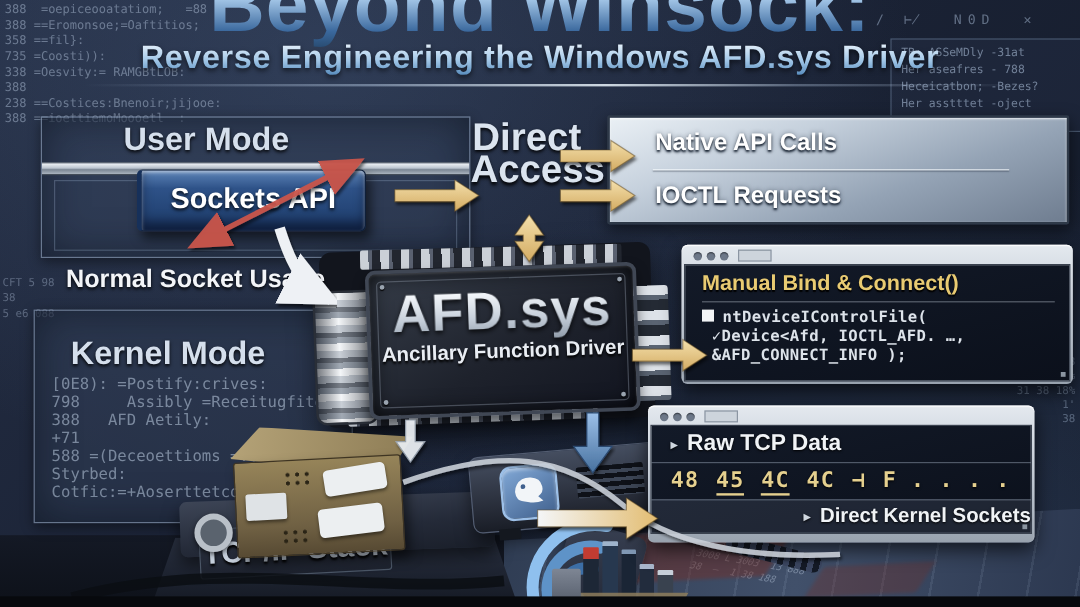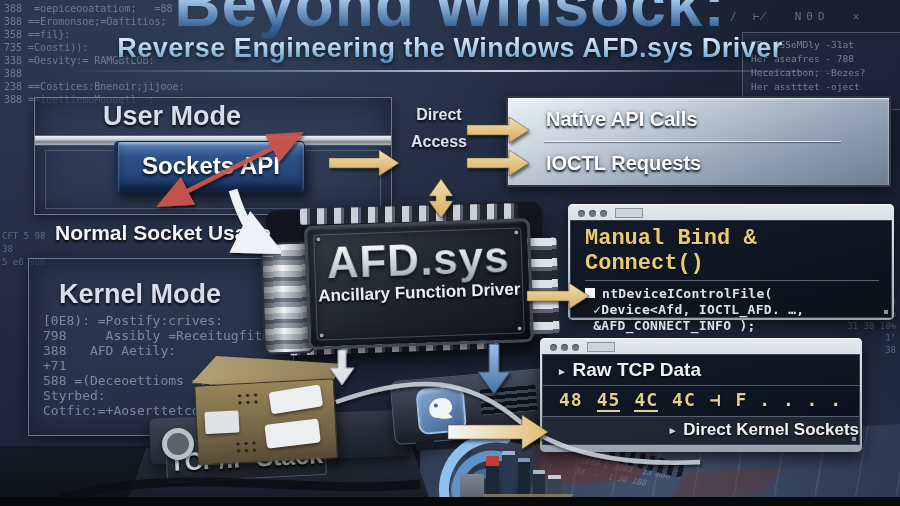--- a/index.html
+++ b/index.html
@@ -39,42 +39,42 @@
   .metal-strip{left:0;right:0;top:37px;height:9px;
     background:linear-gradient(180deg,#f2f5f8,#bcc5d0 45%,#7b8693 60%,#a9b3be);
     border-top:1px solid #5a6472;border-bottom:1px solid #434c58;}
   .um-inner{left:10px;top:52px;right:10px;bottom:5px;border:1px solid rgba(150,170,200,.32);}
   .kernel-mode{left:28px;top:258px;width:264px;height:176px;}
   .km-label{left:30px;top:20px;}
   .km-code{left:14px;top:54px;font-size:13px;line-height:15px;color:rgba(190,205,225,.55);}
   .caption{left:55px;top:221px;font-size:21px;font-weight:bold;color:#f3f5f8;
     text-shadow:0 2px 3px rgba(0,0,0,.95);z-index:6;}
   
-  .dka{left:392px;top:101px;width:94px;text-align:center;font-size:16px;font-weight:bold;line-height:27px;
+  .dka{left:392px;top:101px;width:94px;text-align:center;font-size:32px;font-weight:bold;line-height:27px;
     color:#dbe4ef;text-shadow:0 2px 3px rgba(0,0,0,.95);z-index:6;}
   
   .native{left:506px;top:96px;width:381px;height:87px;border:2px solid #2e3948;border-radius:2px;z-index:2;
     background:linear-gradient(160deg,#eaf0f5 0%,#c6d1dd 30%,#94a3b5 65%,#6f7d90 100%);
     box-shadow:inset 0 1px 2px rgba(255,255,255,.9),0 4px 12px rgba(0,0,0,.5);}
   .native-row{position:absolute;left:38px;right:10px;height:43px;line-height:43px;font-size:20px;font-weight:bold;
     color:#fff;text-shadow:0 2px 2px rgba(10,20,35,.95),0 0 4px rgba(10,20,35,.4);}
   .native-div{position:absolute;left:36px;right:48px;top:43px;height:1px;background:rgba(250,252,255,.75);
     box-shadow:0 1px 1px rgba(20,30,45,.55);}
   
   .win{border-radius:5px;padding:2px;z-index:5;
     background:linear-gradient(180deg,#e4e9ef,#b7c0cb 60%,#98a2ae);
     box-shadow:0 6px 16px rgba(0,0,0,.65),inset 0 1px 1px #fff;}
   .win-titlebar{height:14px;display:flex;align-items:center;padding-left:8px;}
   .win-dot{width:7px;height:7px;border-radius:50%;background:#6d7889;margin-right:4px;
     box-shadow:inset 0 1px 1px rgba(0,0,0,.45);}
   .win-tab{width:26px;height:8px;background:#cdd4dc;border:1px solid #8b95a2;margin-left:4px;}
   .win-body{position:relative;background:linear-gradient(165deg,#131a28,#0b101b);border:1px solid #3a424f;}
   .code-win{left:568px;top:204px;width:322px;height:112px;}
   .code-body{height:91px;padding:5px 12px 0 14px;}
-  .code-title{font-family:Liberation Mono, monospace;font-size:22px;font-weight:bold;color:#e9cb72;
+  .code-title{font-family:Liberation Sans, sans-serif;font-size:18px;font-weight:bold;color:#e9cb72;
     text-shadow:0 1px 1px #000;}
   .code-div{margin:4px 0 5px 0;height:1px;background:rgba(230,240,250,.35);}
   .code-line{font-family:"DejaVu Sans Mono",monospace;font-size:13px;font-weight:bold;color:#dde3ea;
     line-height:16px;white-space:pre;letter-spacing:.3px;}
   .bullet{display:inline-block;width:10px;height:10px;background:#f2f4f6;margin-right:7px;}
   .resize-dot{position:absolute;right:3px;bottom:3px;width:4px;height:4px;background:#8a94a0;}
   .tcp-win{left:540px;top:338px;width:318px;height:110px;}
   .tcp-body{height:89px;}
   .tcp-row{position:absolute;left:0;right:0;height:30px;line-height:30px;padding-left:16px;font-weight:bold;color:#f0f3f6;
     text-shadow:0 1px 2px #000;}

